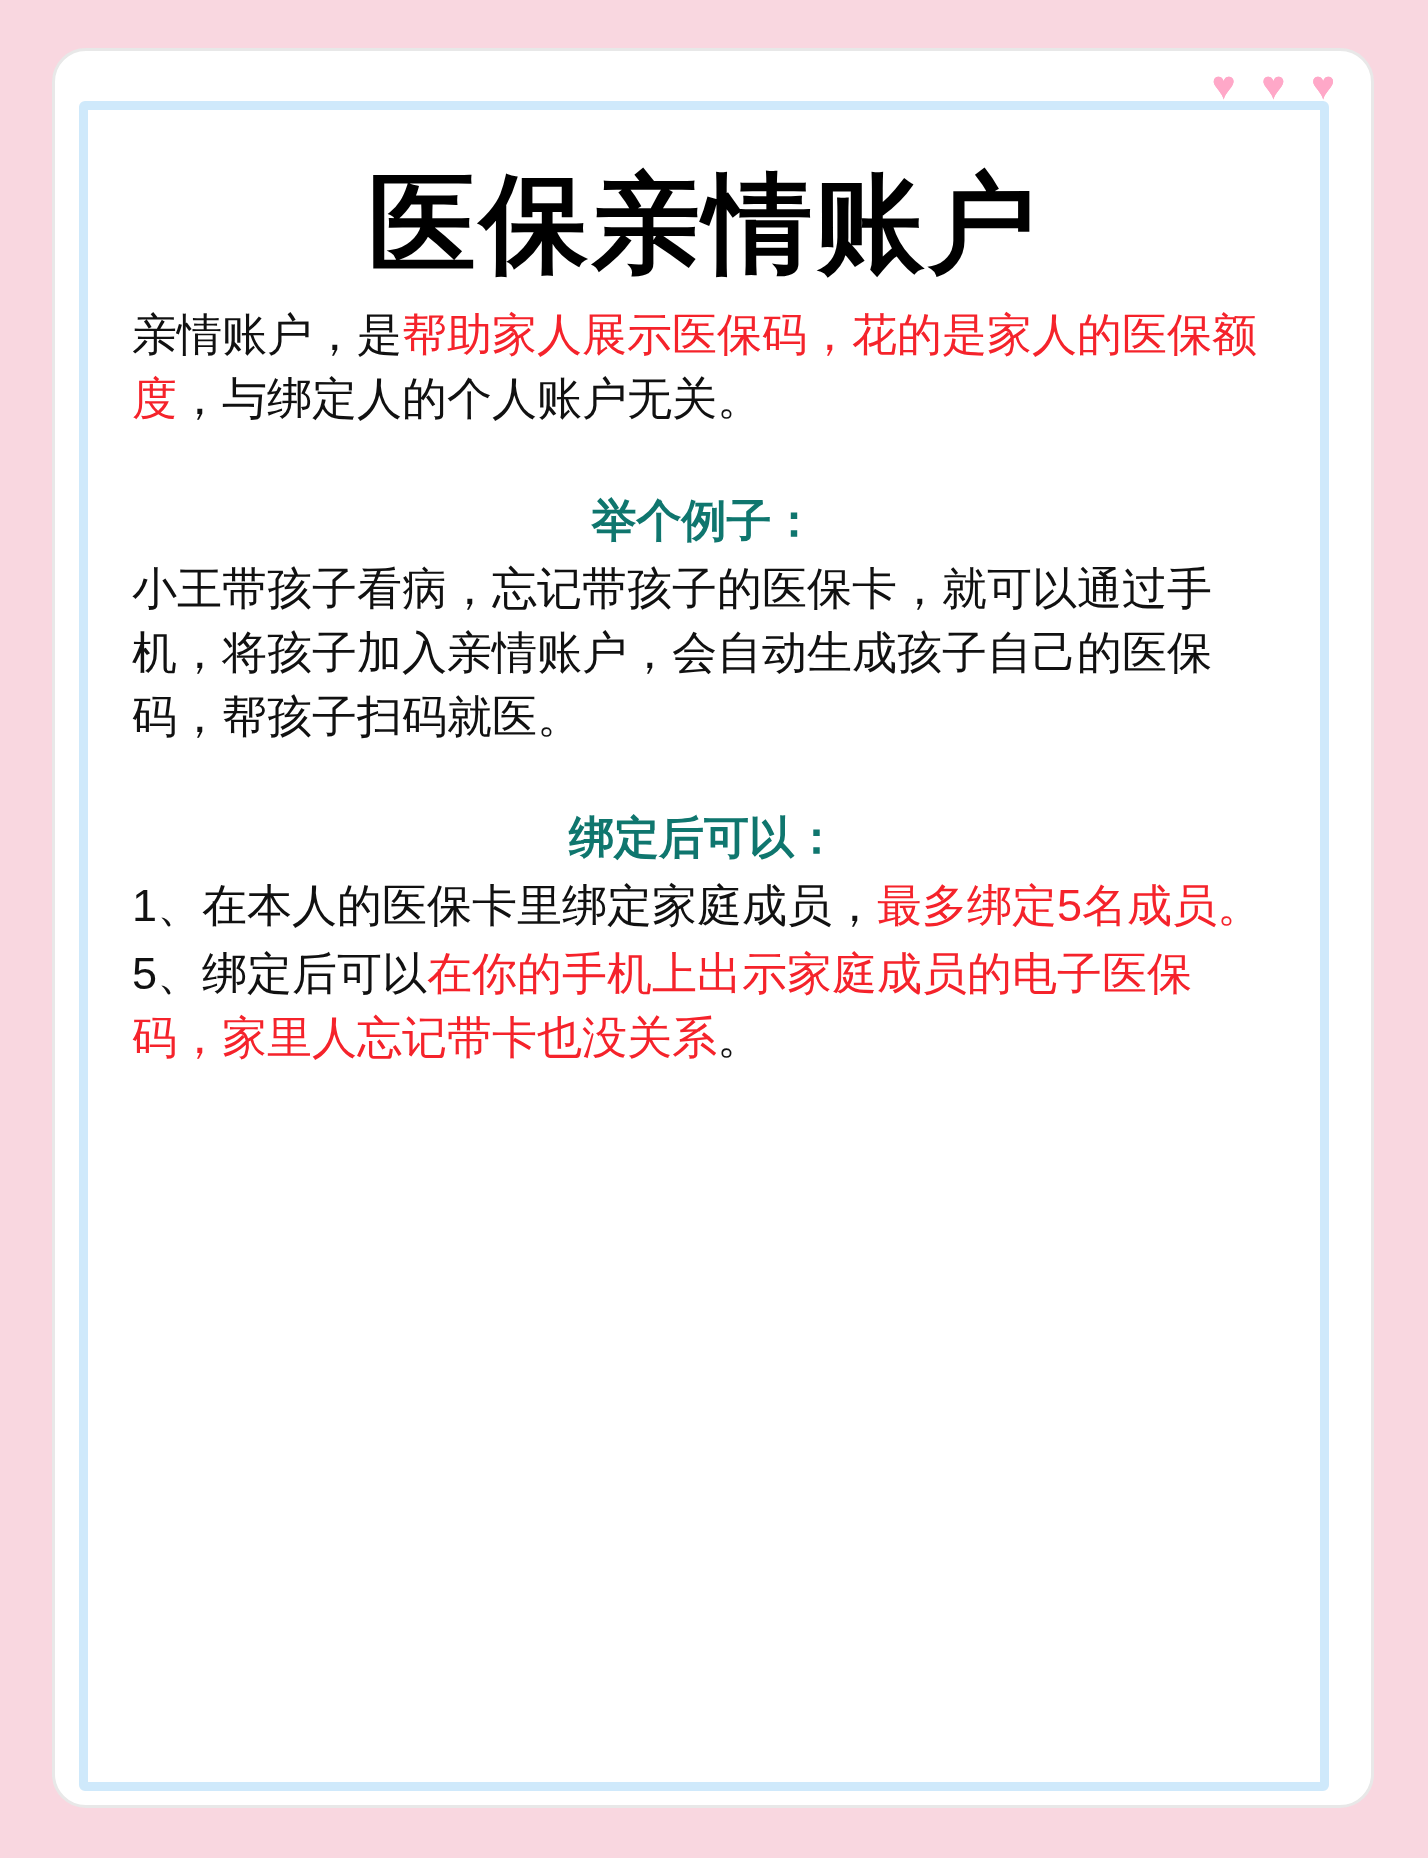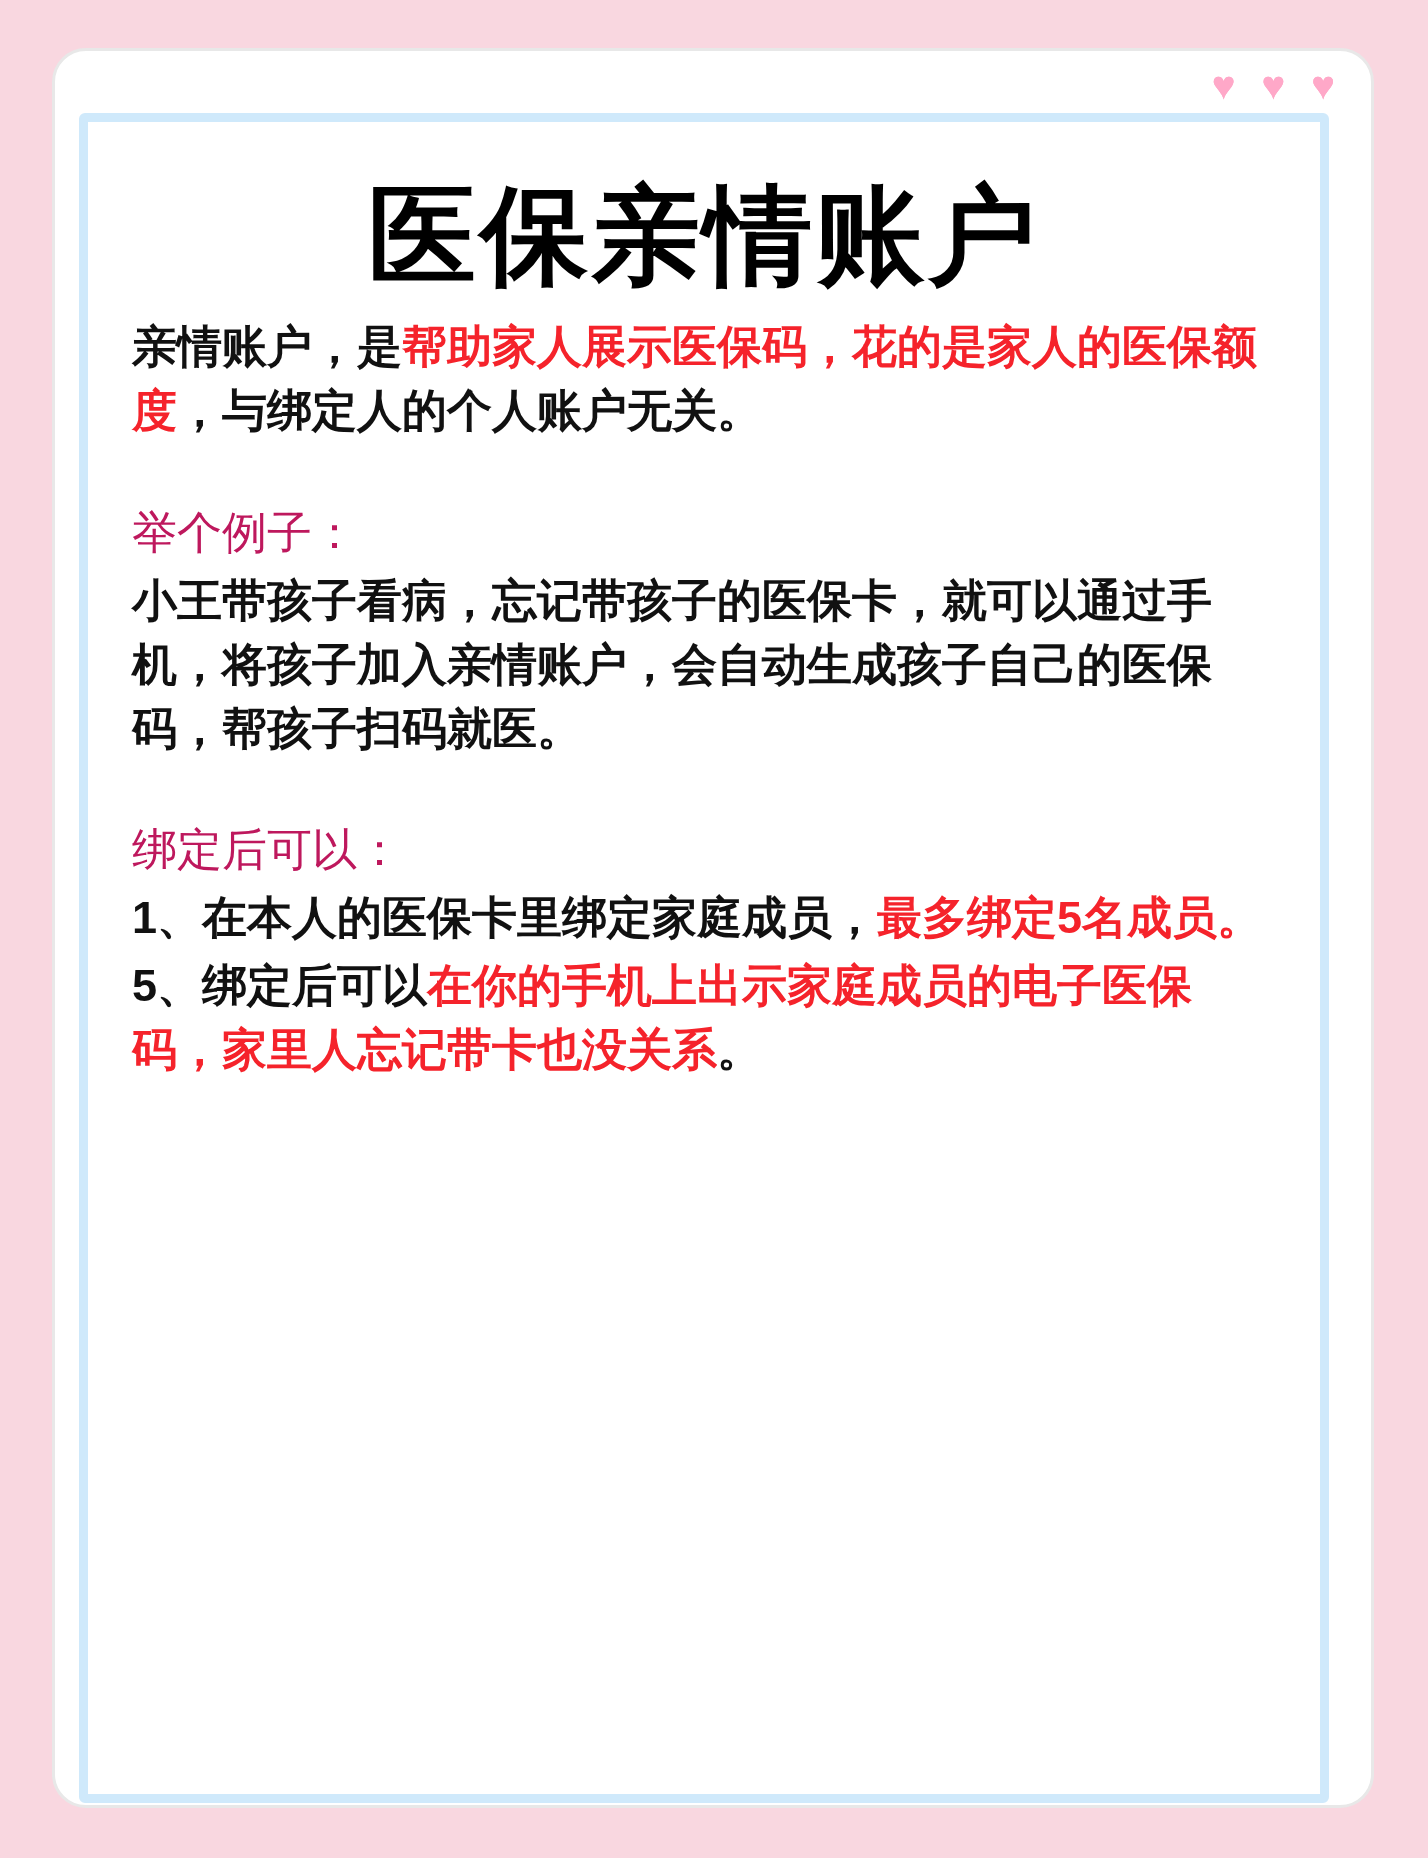--- a/index.html
+++ b/index.html
@@ -50,21 +50,21 @@
     color: #ffa8c8;
     font-size: 40px;
     line-height: 1;
     text-shadow: 0 0 0 #ffa8c8;
   }
 
   
   .sheet {
     position: absolute;
     left: 24px;
-    top: 62px;
+    top: 50px;
     width: 1250px;
     height: 1690px;
     background: #ffffff;
     border: 9px solid #cfe9fb;
     border-radius: 6px;
     box-sizing: border-box;
     overflow: hidden;
   }
   .sheet-inner {
     padding: 30px 44px 0 44px;
@@ -80,35 +80,36 @@
     color: #000000;
     line-height: 1.12;
     margin: 24px 0 18px 0;
     font-family: "Liberation Sans", "DejaVu Sans", sans-serif;
   }
 
   .body-text {
     font-size: 45px;
     line-height: 1.42;
     color: #111111;
-    font-weight: 700;
+    font-weight: 400;
     letter-spacing: 0px;
     font-family: "Liberation Sans", "DejaVu Sans", sans-serif;
   }
 
   .para {
     margin: 0 0 14px 0;
   }
   .spacer-md { height: 46px; }
 
   .section-head {
     font-size: 45px;
-    font-weight: 400;
-    color: #be185d;
+    font-weight: 700;
+    color: #0f766e;
     margin: 0 0 6px 0;
+    text-align: center;
   }
 
   .red {
     color: #f5232b;
   }
   .blk {
     color: #111111;
   }
 
   .list-item {

